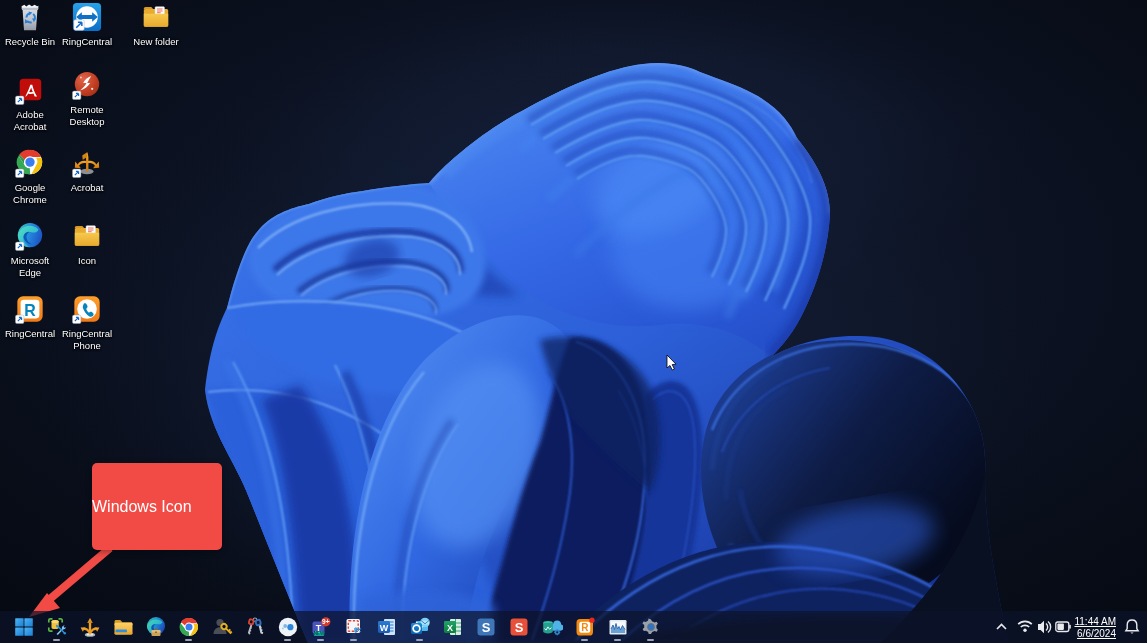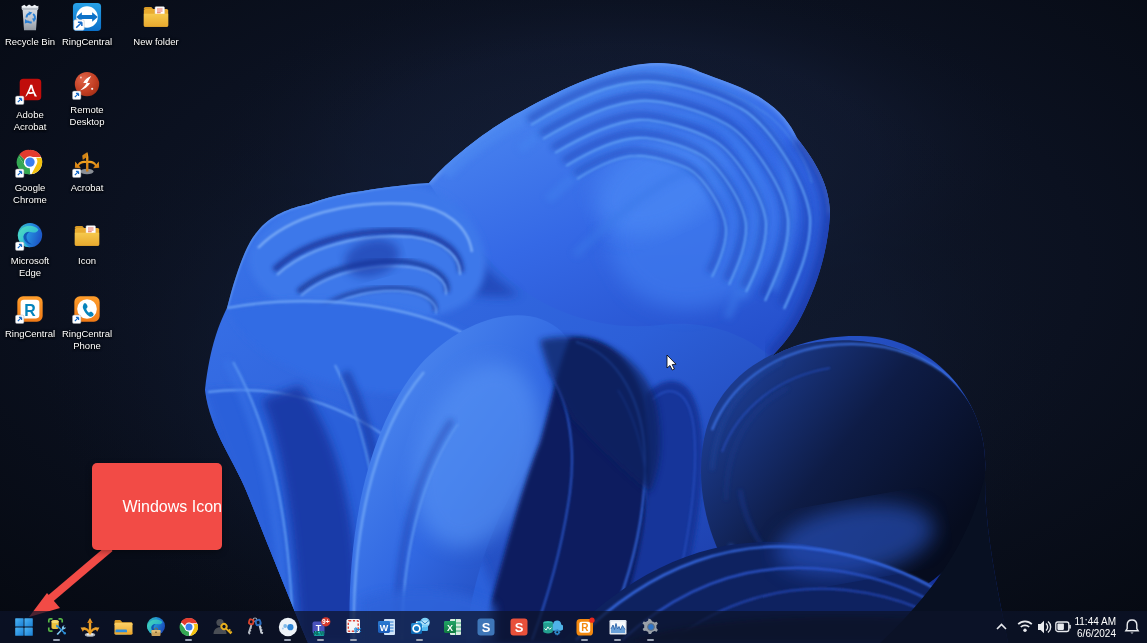--- a/index.html
+++ b/index.html
@@ -7,24 +7,24 @@
   #wall{position:absolute;left:0;top:0;}
   .cell{position:absolute;width:64px;text-align:center;}
   .cell svg.ic{display:block;margin:0 auto;width:30px;height:30px;}
   .lbl{margin-top:4px;font-size:9.5px;line-height:11.5px;color:#fff;
     text-shadow:0 1px 2px #000,0 0 3px #000;}
   #taskbar{position:absolute;left:0;top:611px;width:1147px;height:32px;
     background:rgba(13,20,42,0.72);}
   .tbi{position:absolute;top:616px;width:22px;height:22px;}
   .dash{position:absolute;top:638.5px;width:7px;height:2.5px;border-radius:1.5px;background:#9aa3b5;}
   #tray{position:absolute;right:31px;top:616px;color:#fff;font-size:10px;
-    line-height:11.5px;text-align:right;}
+    line-height:11.5px;text-align:right;text-decoration:underline;}
   #redbox{position:absolute;left:92px;top:463px;width:130px;height:87px;background:#f24b46;
     border-radius:5px;box-shadow:0 2px 6px rgba(0,0,0,0.35);}
-  #redbox span{position:absolute;width:100%;text-align:right;top:35px;left:0;
+  #redbox span{position:absolute;width:100%;text-align:left;top:35px;left:0;
     color:#fff;font-size:16px;}
 </style>
 </head>
 <body>
 <svg id="wall" width="1147" height="643" viewBox="0 0 1147 643">
   <defs>
     <radialGradient id="haloG" cx="0.5" cy="0.5" r="0.5">
       <stop offset="0" stop-color="#18243f" stop-opacity="1"></stop>
       <stop offset="0.6" stop-color="#121b32" stop-opacity="0.7"></stop>
       <stop offset="1" stop-color="#0b1120" stop-opacity="0"></stop>

